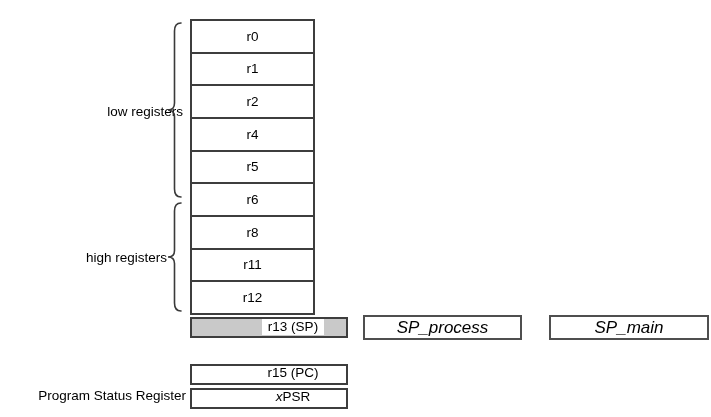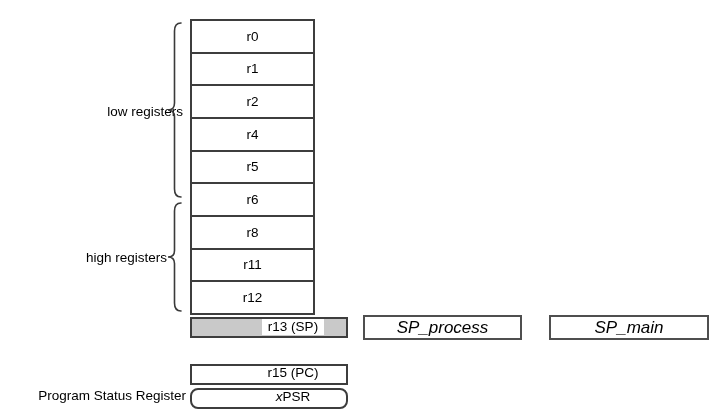--- a/index.html
+++ b/index.html
@@ -99,20 +99,20 @@
     <div class="reg-row">r11</div>
     <div class="reg-row">r12</div>
   </div>
 
   <div class="sp-box shaded" style="top:317px;">
     <span class="patch">r13 (SP)</span>
   </div>
   <div class="sp-box" style="top:364px;">
     <span>r15 (PC)</span>
   </div>
-  <div class="sp-box" style="top:387.5px;border-radius:8px;">
+  <div class="sp-box" style="top:387.5px;">
     <span><span class="italic">x</span><span>PSR</span></span>
   </div>
 
   <div class="sp-ext" style="left:363px;width:159px;">SP_process</div>
   <div class="sp-ext" style="left:533px;width:160px;margin-left:16px;">SP_main</div>
 
 </div>
 
 </body></html>

